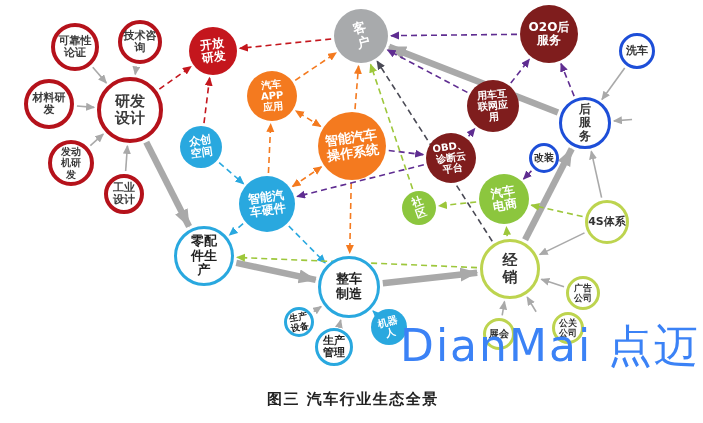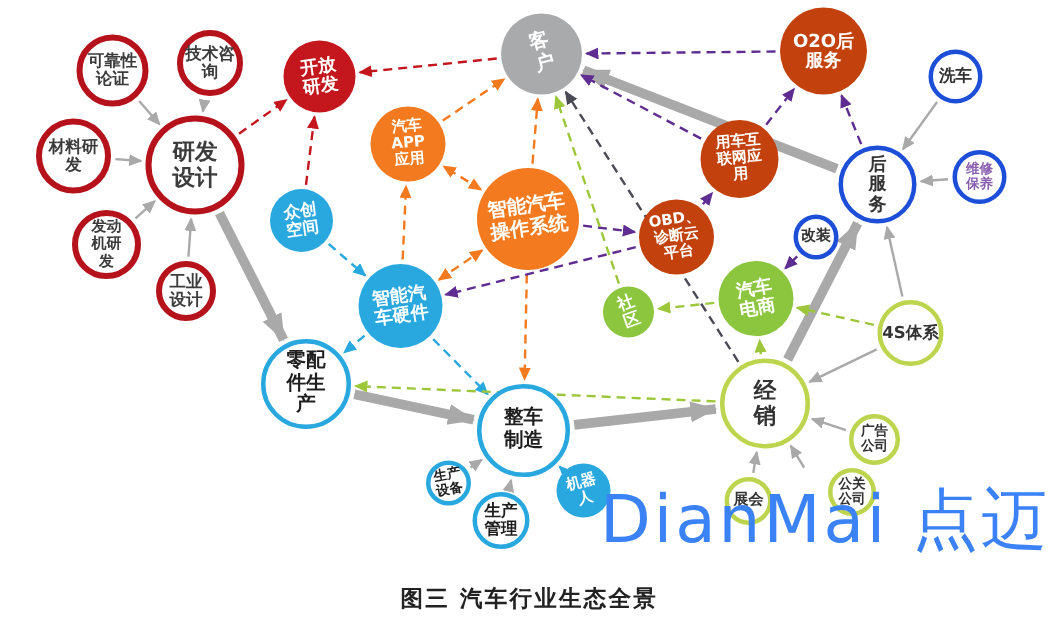--- a/index.html
+++ b/index.html
@@ -11,21 +11,21 @@
   #nodes{position:absolute;left:0;top:0;width:100%;height:100%;z-index:3;pointer-events:none;}
   .node{
     position:absolute;border-radius:50%;display:flex;align-items:center;justify-content:center;
     text-align:center;box-sizing:border-box;font-weight:bold;line-height:1.12;
   }
   .node span{white-space:pre-line;display:block;}
   .fill-red{background:#c4161d;color:#fff;}
   .fill-gray{background:#a8aaac;color:#fff;}
   .fill-orange{background:#f47a1f;color:#fff;}
   .fill-cyan{background:#29a8df;color:#fff;}
-  .fill-purple{background:#c2410c;color:#fff;}
+  .fill-purple{background:#7f1d1d;color:#fff;}
   .fill-green{background:#8cc63e;color:#fff;}
   .outline-red{background:#fff;border:4px solid #b5121b;color:#3c3c3c;}
   .outline-cyan{background:#fff;border:3px solid #29a8df;color:#1f1f1f;}
   .outline-purple{background:#fff;border:3px solid #1d4ed8;color:#333;}
   .outline-green{background:#fff;border:3px solid #bdd44f;color:#333;}
   #watermark{
     position:absolute;z-index:6;left:400px;top:317px;font-size:44px;letter-spacing:2px;
     color:#3b82f6;font-weight:normal;pointer-events:none;
   }
   #caption{
@@ -203,24 +203,20 @@
 用</span>
       </div>
       <div class="node outline-purple" style="left: 559px; top: 97px; width: 52px; height: 52px; font-size: 12px;">
         <span>后
 服
 务</span>
       </div>
       <div class="node outline-purple" style="left: 619px; top: 33px; width: 36px; height: 36px; font-size: 11px;">
         <span>洗车</span>
       </div>
-      <div class="node outline-purple" style="left: 635px; top: 100px; width: 36px; height: 36px; font-size: 9px; color: rgb(138, 95, 176);">
-        <span>维修
-保养</span>
-      </div>
       <div class="node outline-purple" style="left: 529px; top: 143px; width: 30px; height: 30px; font-size: 10px;">
         <span>改装</span>
       </div>
       <div class="node outline-green" style="left: 585px; top: 200px; width: 44px; height: 44px; font-size: 11px;">
         <span>4S体系</span>
       </div>
       <div class="node outline-green" style="left: 480px; top: 239px; width: 60px; height: 60px; font-size: 15px;">
         <span>经
 销</span>
       </div>

